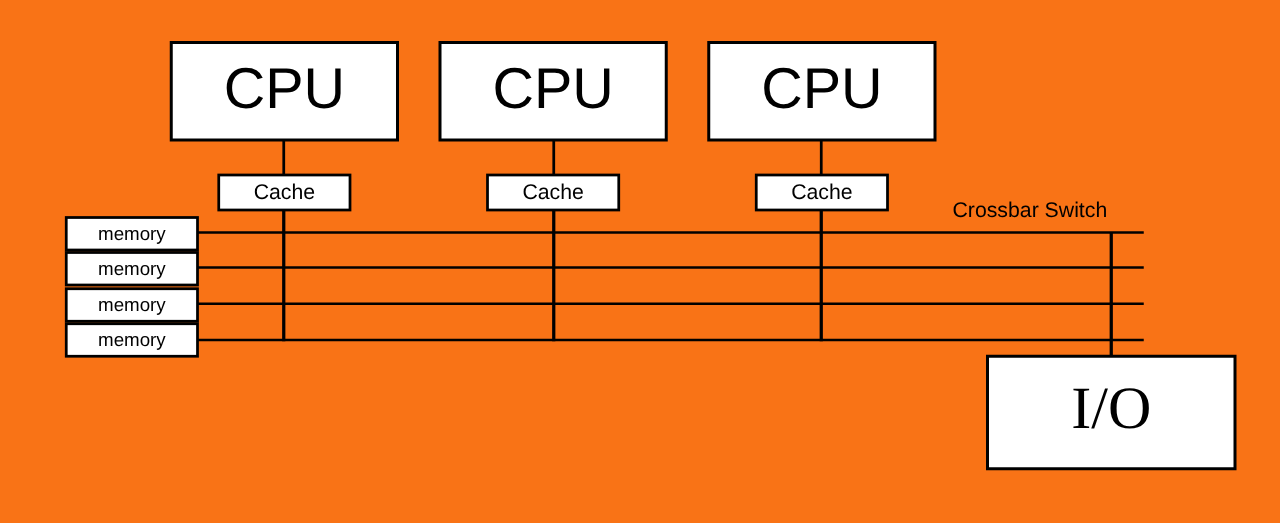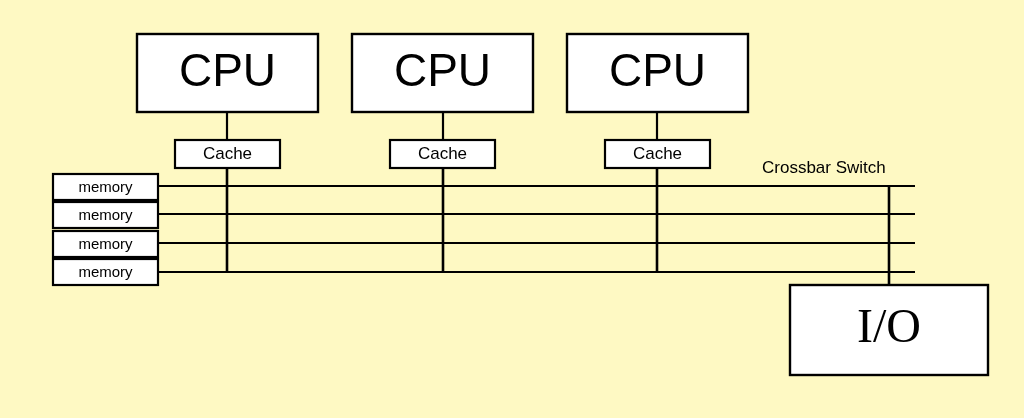--- a/index.html
+++ b/index.html
@@ -10,21 +10,21 @@
   body {
     width: 1024px;
     height: 418px;
     overflow: hidden;
     font-family: "Liberation Sans", sans-serif;
   }
   #diagram-root {
     position: relative;
     width: 1024px;
     height: 418px;
-    background: #fef9c3;
+    background: #f97316;
   }
   svg#diagram-svg {
     position: absolute;
     top: 0;
     left: 0;
     width: 1024px;
     height: 418px;
     display: block;
   }
   .box-rect {

